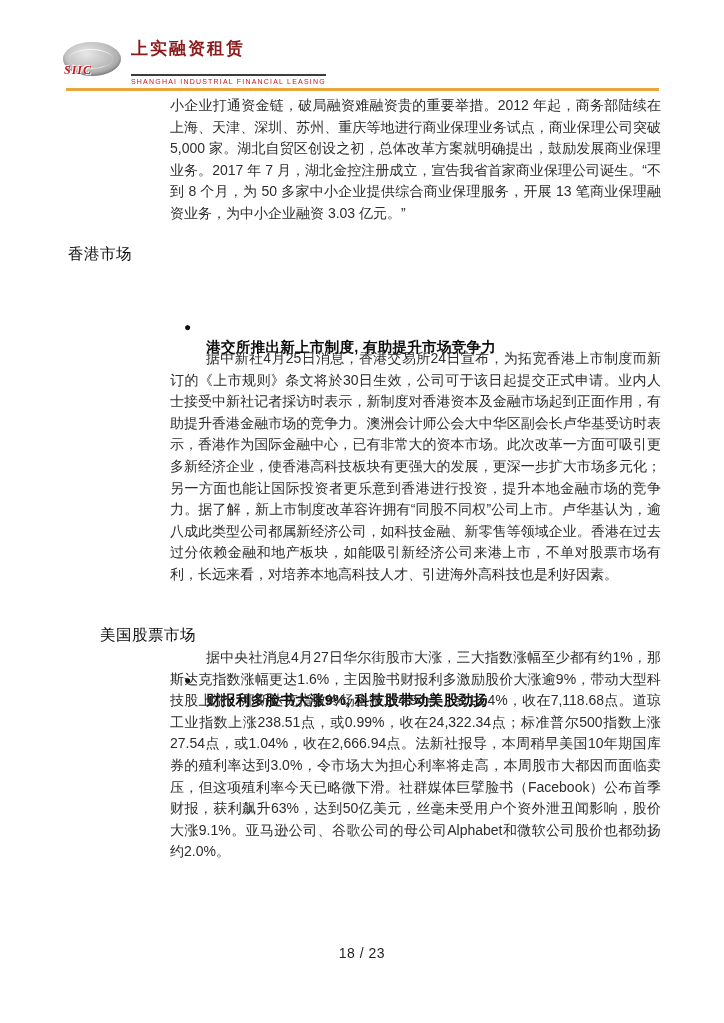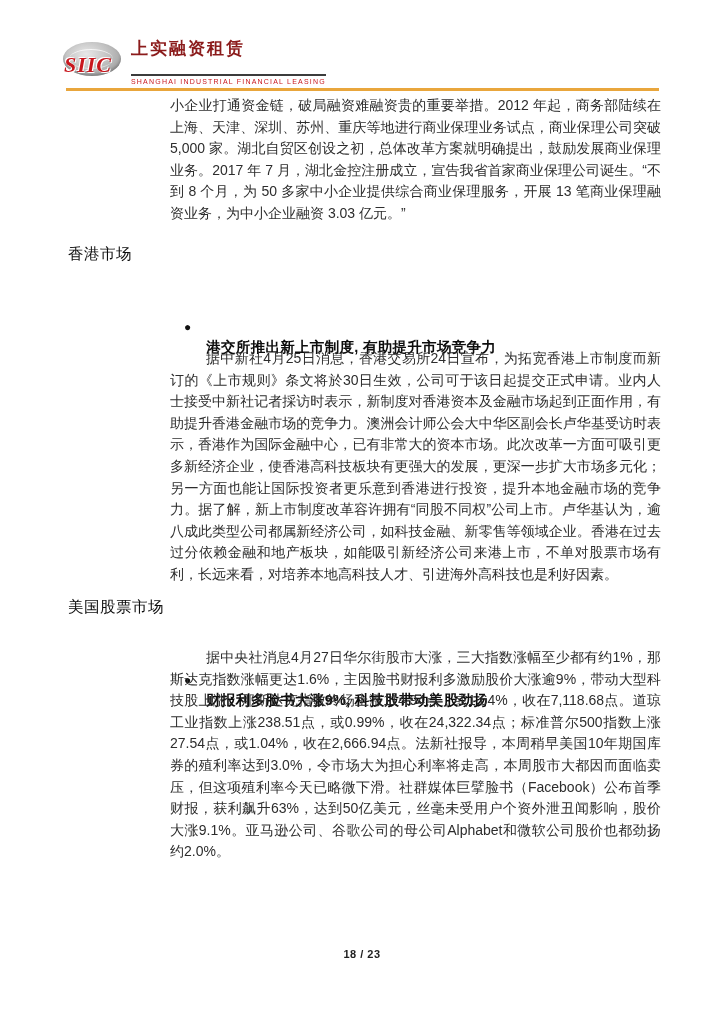--- a/index.html
+++ b/index.html
@@ -29,21 +29,21 @@
     content: "";
     position: absolute; left: 6px; top: 7px;
     width: 44px; height: 18px;
     border-radius: 50%;
     border-top: 1px solid rgba(255,255,255,.8);
     border-bottom: 1px solid rgba(255,255,255,.5);
   }
   .siic-text {
     position: absolute; left: 1px; bottom: -2px;
     font-style: italic; font-weight: bold;
-    font-size: 22px; letter-spacing: 1px;
+    font-size: 12px; letter-spacing: 1px;
     color: #c8161d;
     text-shadow: 1px 1px 0 #ffffff, -1px -1px 0 #ffffff;
     font-family: "Liberation Serif", serif;
   }
   .logo-names { margin-left: 10px; }
   .company-cn {
     font-size: 17px; font-weight: bold;
     color: #8b1b1b; letter-spacing: 2px;
     border-bottom: 2px solid #3c3c3c;
     padding-bottom: 12px;
@@ -76,21 +76,21 @@
   .intro-para { top: 95px; }
 
   .section-heading {
     position: absolute; left: 68px;
     font-size: 15.5px; font-weight: normal;
     color: #0d0d0d;
     letter-spacing: 0.5px;
     margin: 0;
   }
   .heading-hk { top: 244px; }
-  .heading-us { top: 597px; }
+  .heading-us { top: 625px; margin-left: 32px; }
 
   .bullet-row {
     position: absolute; left: 184px;
     display: flex; align-items: center;
   }
   .bullet-row-1 { top: 298px; }
   .bullet-row-2 { top: 651px; }
   .bullet-dot {
     font-size: 12px; color: #111111;
     margin-right: 15px; line-height: 18px;
@@ -103,21 +103,21 @@
   }
   .para-hk { top: 348px; }
   .para-us { top: 647px; }
 
   
   .footer {
     position: absolute; left: 0; top: 944px;
     width: 724px; text-align: center;
   }
   .page-number {
-    font-size: 11px; font-weight: bold; color: #1f1f1f;
+    font-size: 14px; font-weight: normal; color: #1f1f1f;
     letter-spacing: 0.5px;
   }
 </style>
 </head>
 <body>
 
 <div class="page">
 
   <div class="header">
     <div class="logo">

